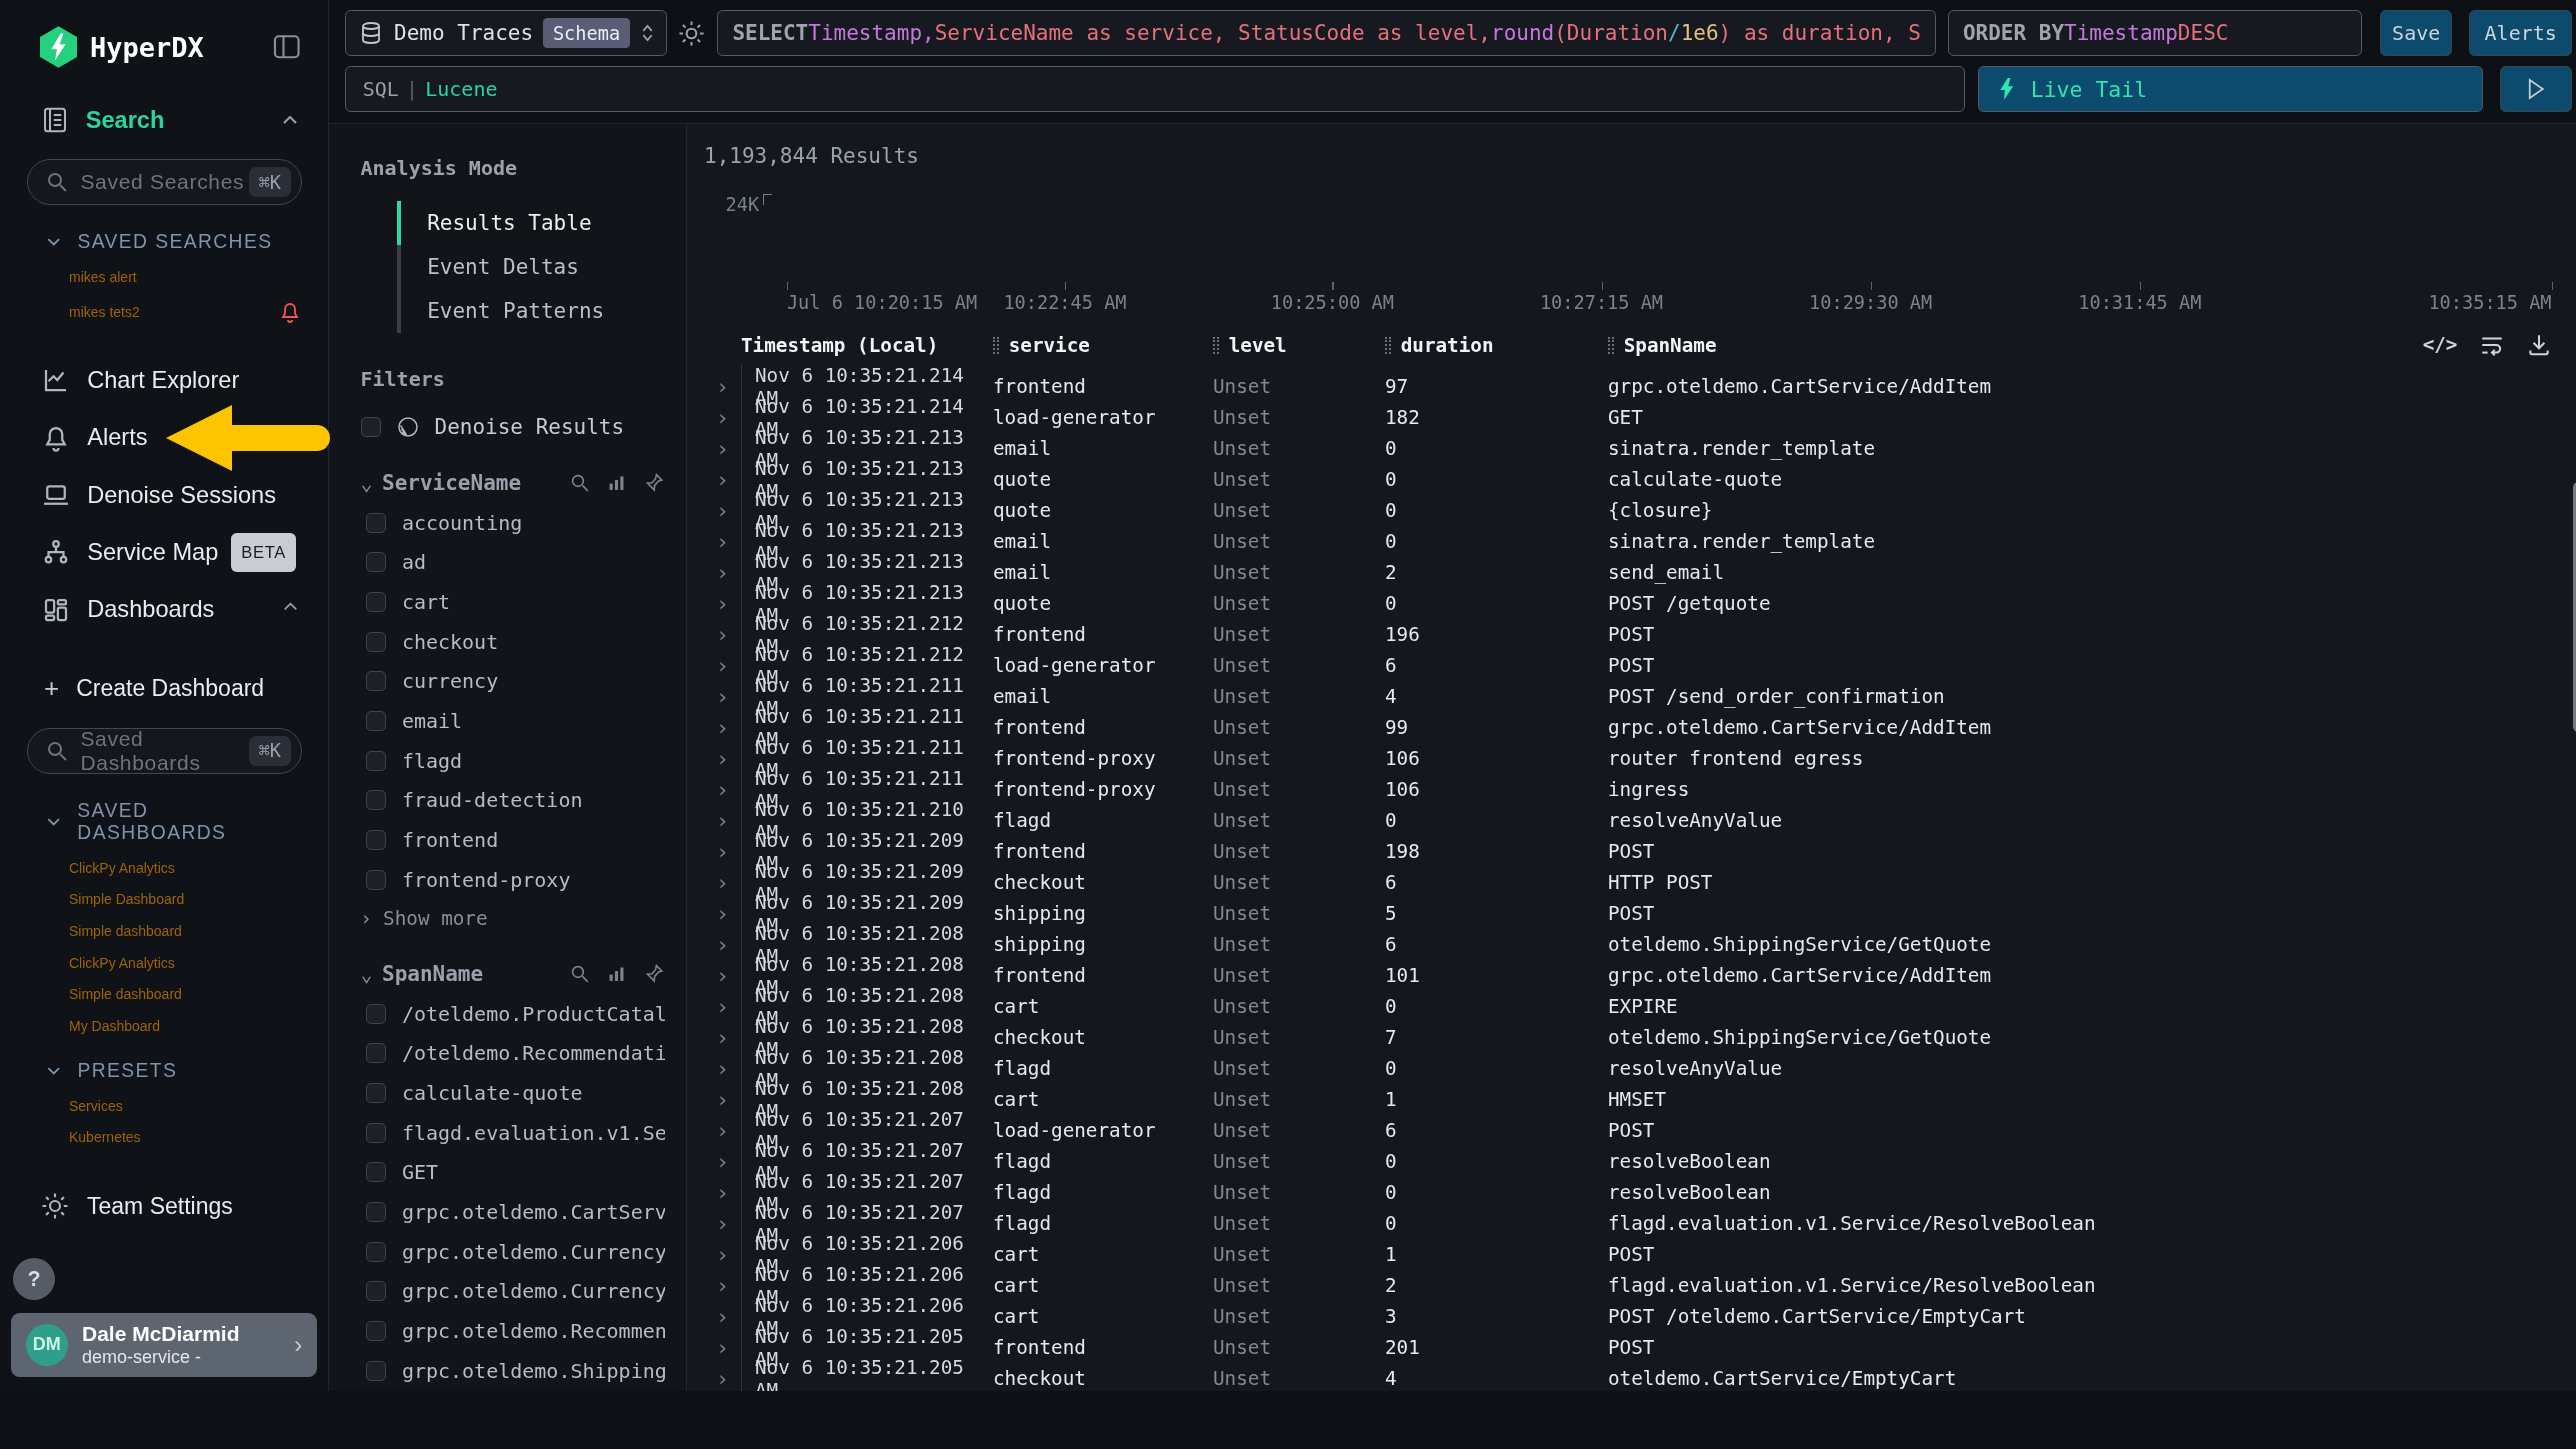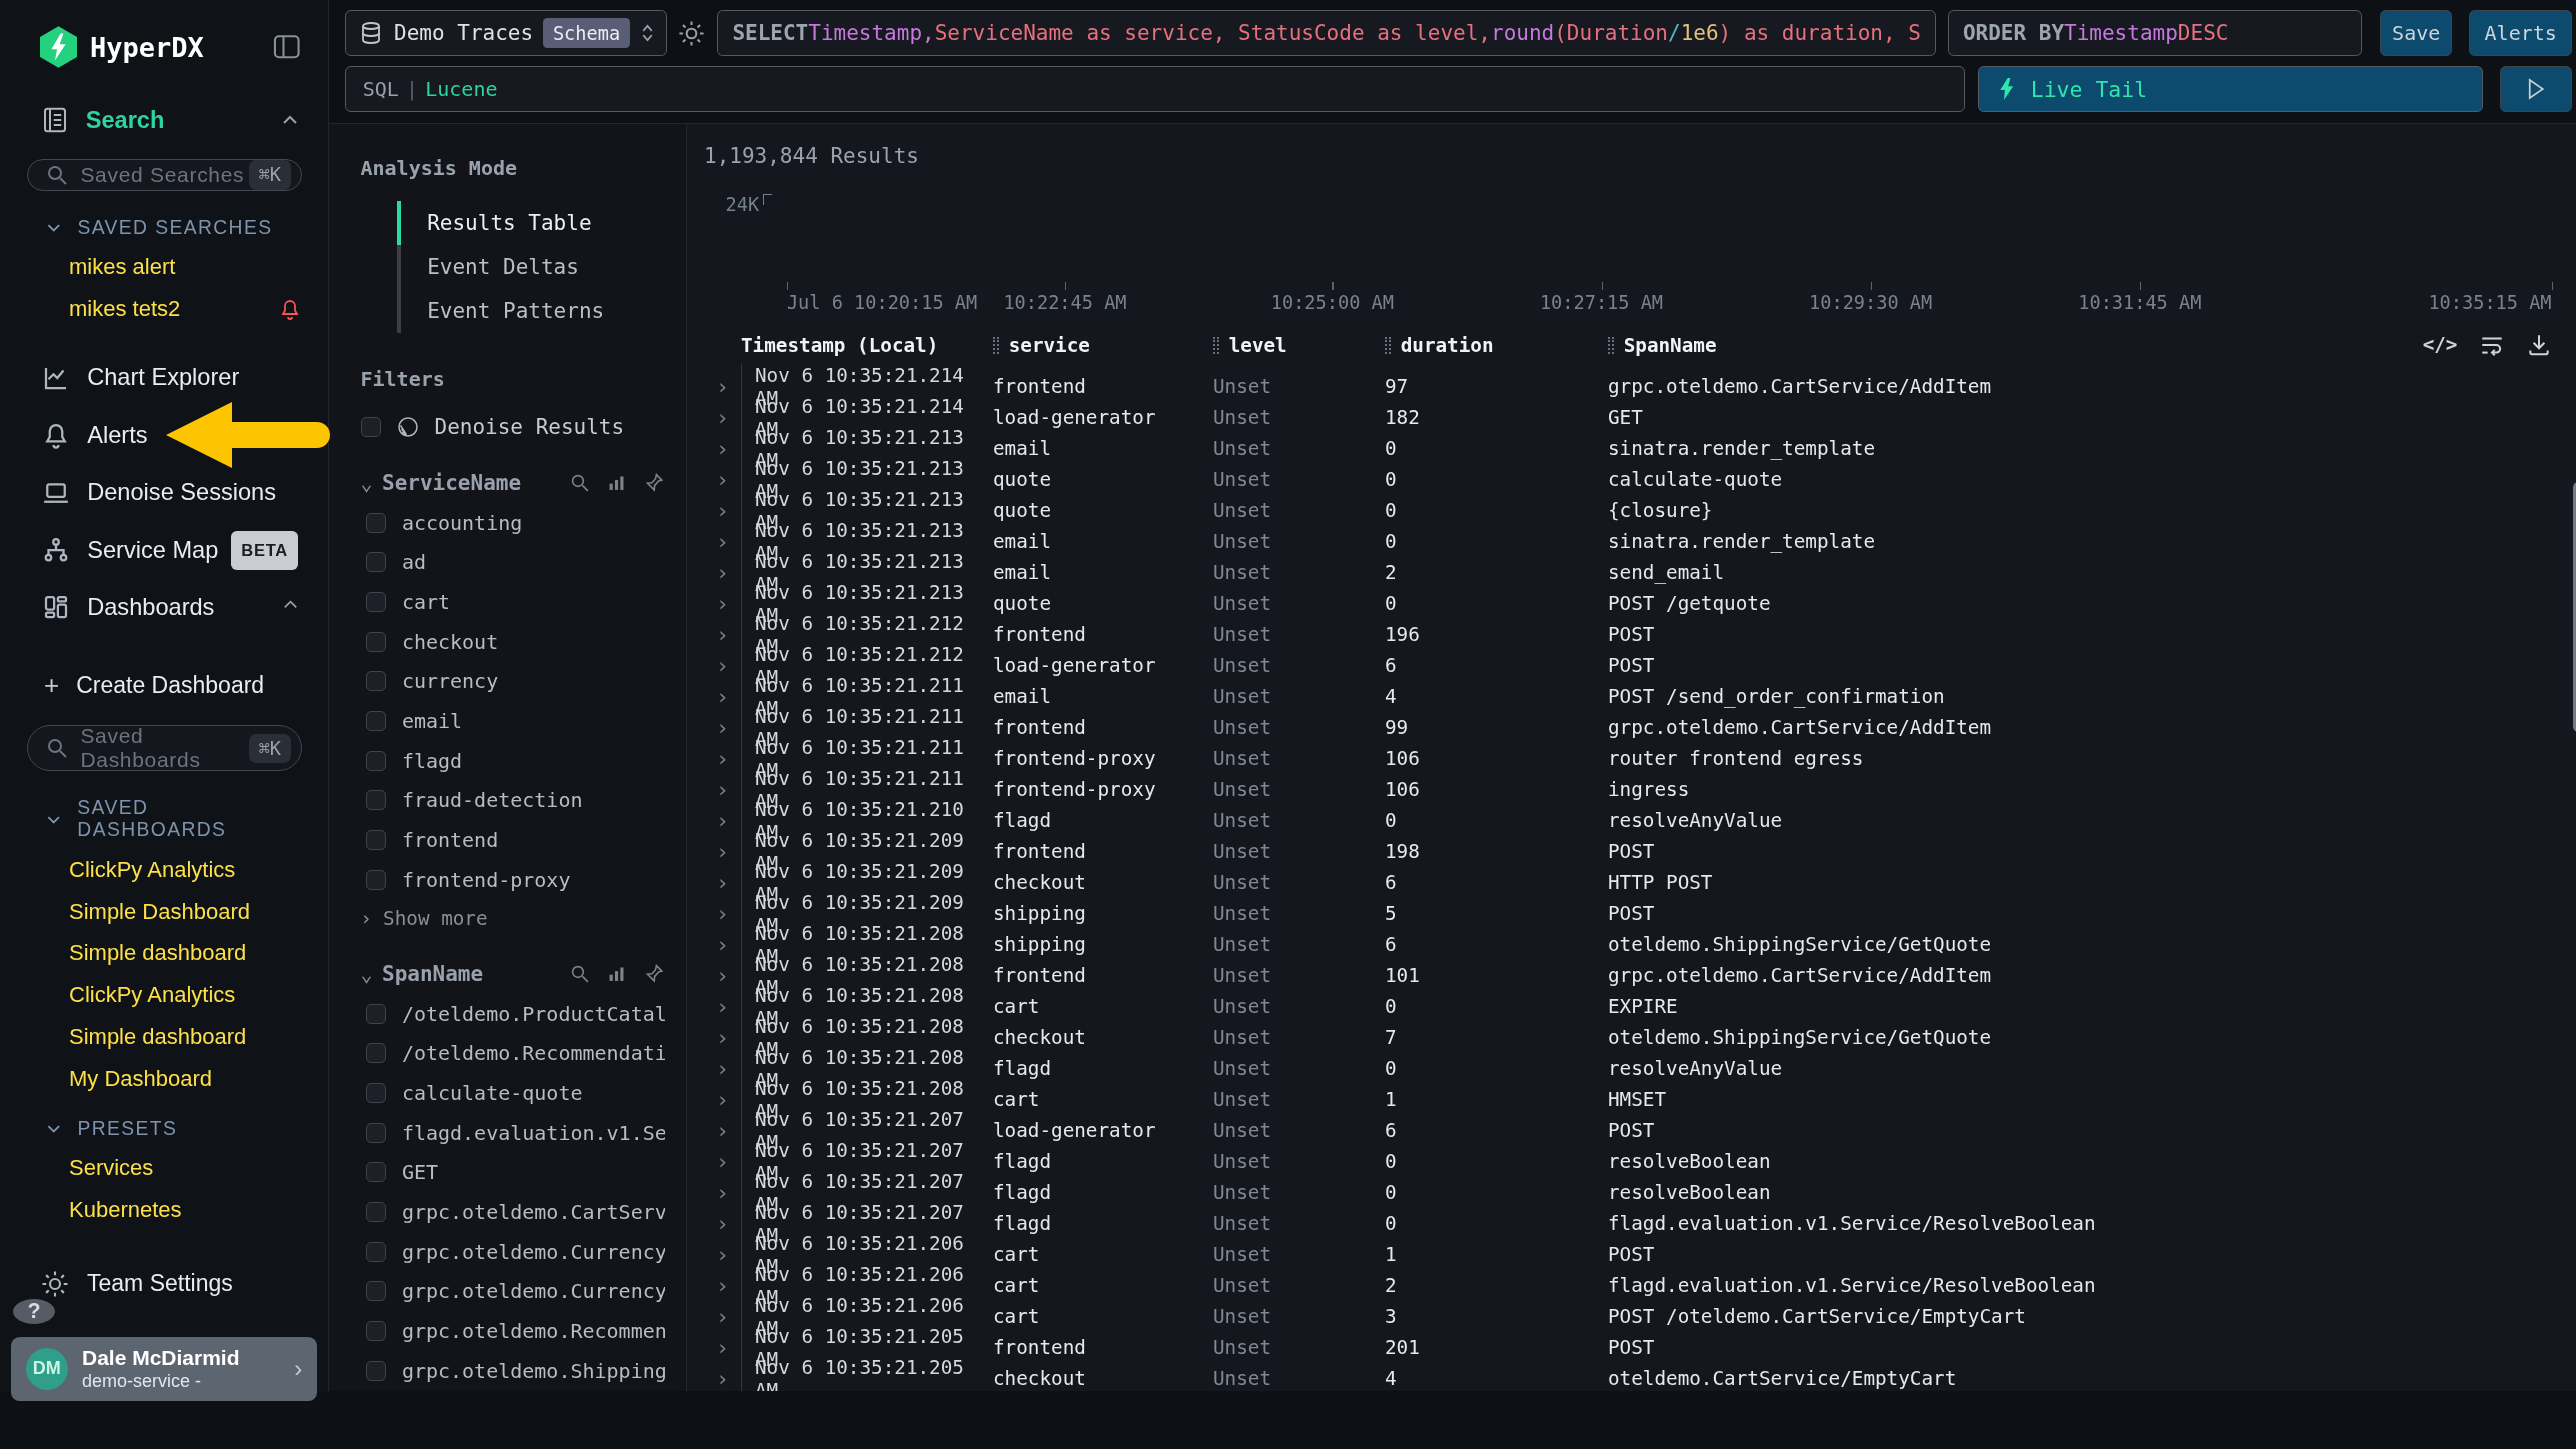--- a/index.html
+++ b/index.html
@@ -14,26 +14,26 @@
   .brand-row { display:flex; align-items:center; padding:26px 26px 0 40px; }
   .brand-name { font-family:"DejaVu Sans Mono",monospace; font-weight:bold; font-size:27px; color:#ffffff; margin-left:13px; flex:1; }
   .panel-icon { color:#8a9099; }
   .nav-section-head { display:flex; align-items:center; padding:37px 26px 0 40px; }
   .nav-section-head .label { color:#2dd4a0; font-weight:bold; font-size:23.6px; margin-left:15.7px; flex:1; }
   .pill-input { margin:24px 26px 0 27px; height:46px; border:1.4px solid #43474e; border-radius:24px; display:flex; align-items:center; padding:0 10px 0 17px; background:#14171d; }
   .pill-input .ph { color:#6d747d; font-size:21px; margin-left:11.4px; flex:1; letter-spacing:0.7px; }
   .kbd { background:#2a2e36; color:#9aa1aa; border-radius:7.2px; font-size:18.6px; padding:4.3px 10px; }
   .caps-row { display:flex; align-items:center; margin:26px 26px 0 43px; color:#7e93ad; }
   .caps-label { font-size:19.3px; letter-spacing:1.4px; margin-left:13px; }
-  .side-item { display:flex; align-items:center; margin:15.7px 26px 0 69px; font-size:22px; color:#fde047; }
+  .side-item { display:flex; align-items:center; margin:15.7px 26px 0 69px; font-size:14px; color:#a16207; }
   .side-item .bell-red { margin-left:auto; }
   .nav-item { display:flex; align-items:center; padding:0 26px 0 40px; height:46px; margin-top:11.4px; font-size:23.6px; color:#e9edf1; position:relative; }
   .nav-item .icon { width:31.5px; display:flex; justify-content:center; color:#aeb6bf; }
   .nav-item .nlabel { margin-left:15.7px; }
-  .beta { background:#c9cdd3; color:#1a1d23; font-size:16.5px; font-weight:bold; padding:10px 10px; border-radius:5.7px; margin-left:13px; letter-spacing:0.7px; }
+  .beta { background:#c9cdd3; color:#1a1d23; font-size:16.5px; font-weight:normal; padding:10px 10px; border-radius:5.7px; margin-left:13px; letter-spacing:0.7px; }
   .nav-chev { margin-left:auto; color:#9aa0a8; }
   .create-dash { display:flex; align-items:center; margin:40px 26px 0 44px; font-size:23px; color:#e9edf1; }
   .create-dash .plus { font-size:26px; color:#c6ccd3; margin-right:17px; }
   .spacer { flex:1; }
   .team-settings { display:flex; align-items:center; margin:46px 26px 0 40px; font-size:23px; color:#e9edf1; }
   .team-settings .tlabel { margin-left:17px; }
   .help-btn { width:42px; height:42px; border-radius:50%; background:#565c66; color:#d7dbe0; font-size:21.5px; font-weight:bold; display:flex; align-items:center; justify-content:center; margin:0 0 13px 13px; }
   .user-card { margin:0 11.4px 14.3px 11.4px; background:#5d6570; border-radius:8.6px; display:flex; align-items:center; padding:8.6px 14.3px; }
   .avatar { width:42px; height:42px; border-radius:50%; background:#2f9e8a; color:#c9f6e5; font-weight:bold; font-size:18px; display:flex; align-items:center; justify-content:center; }
   .user-meta { margin-left:14.3px; flex:1; }

